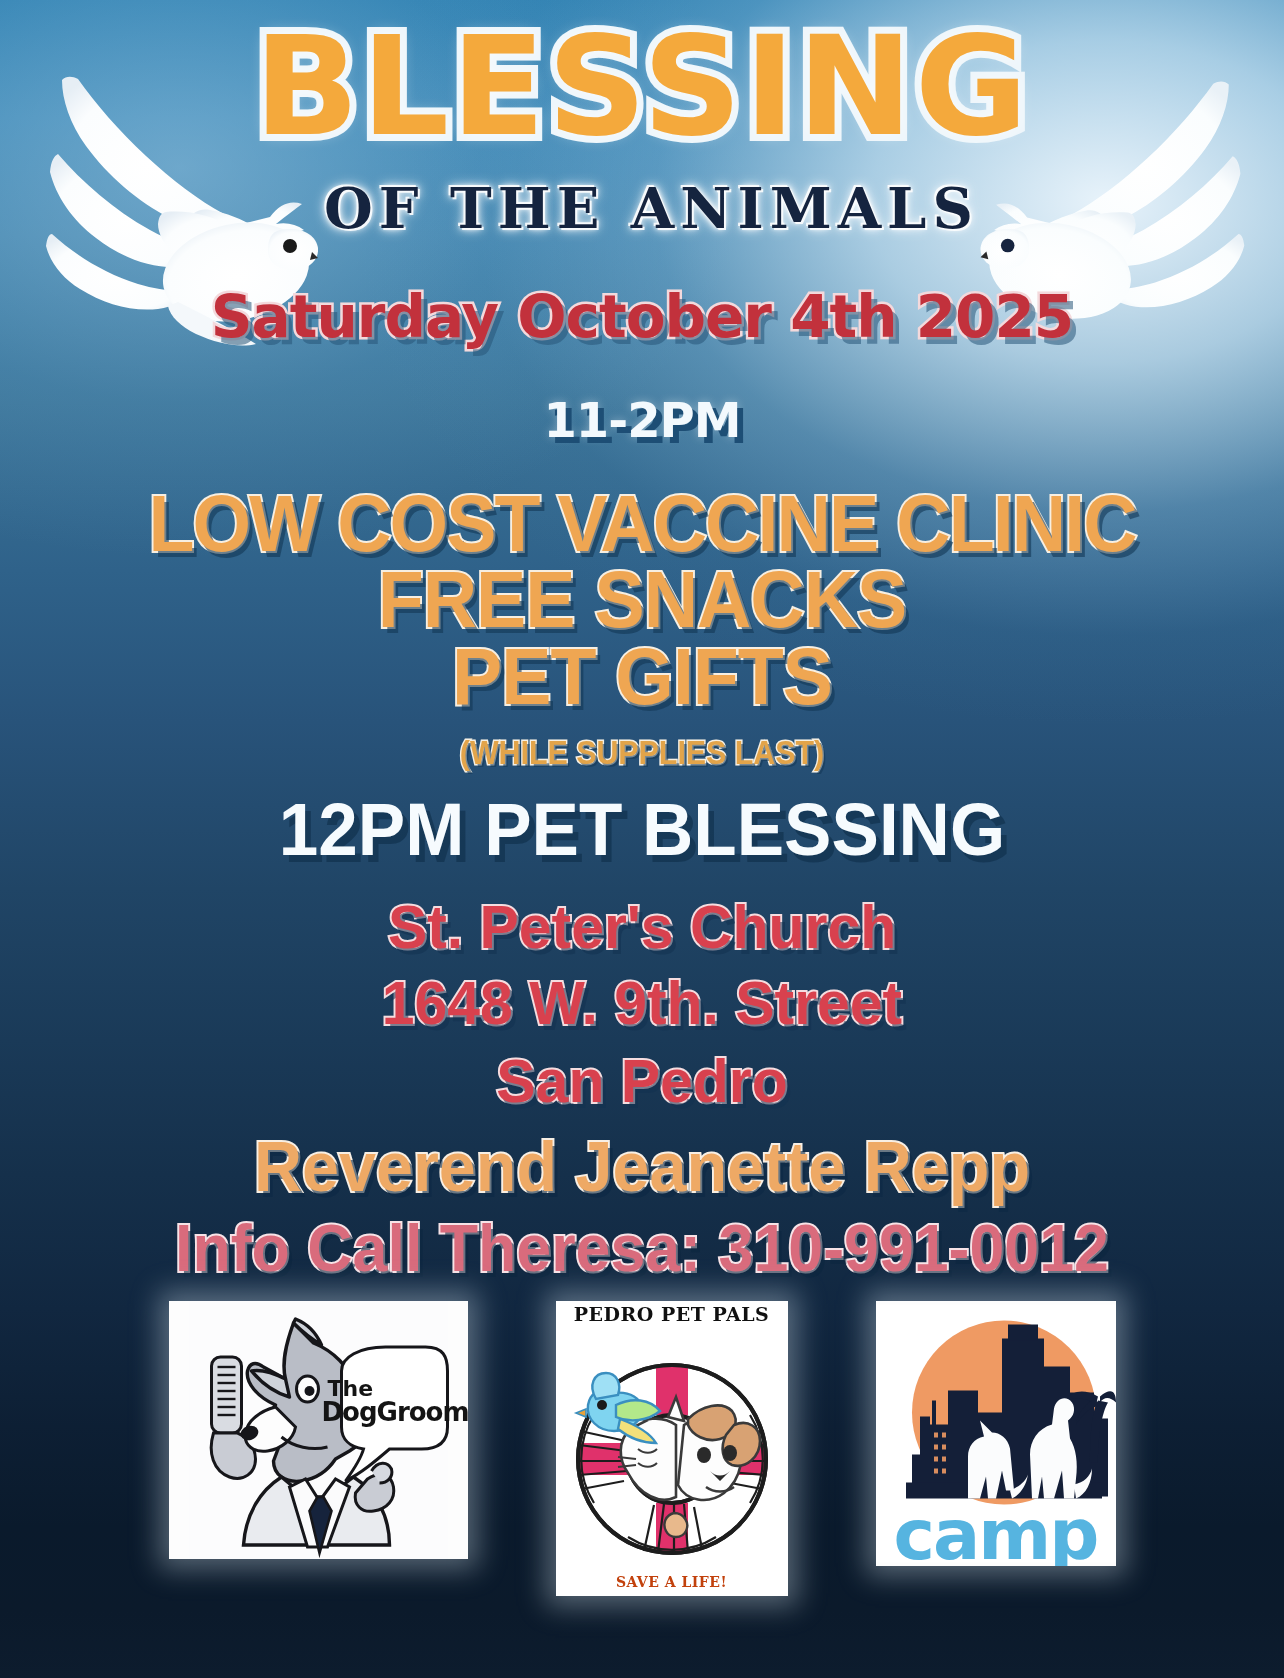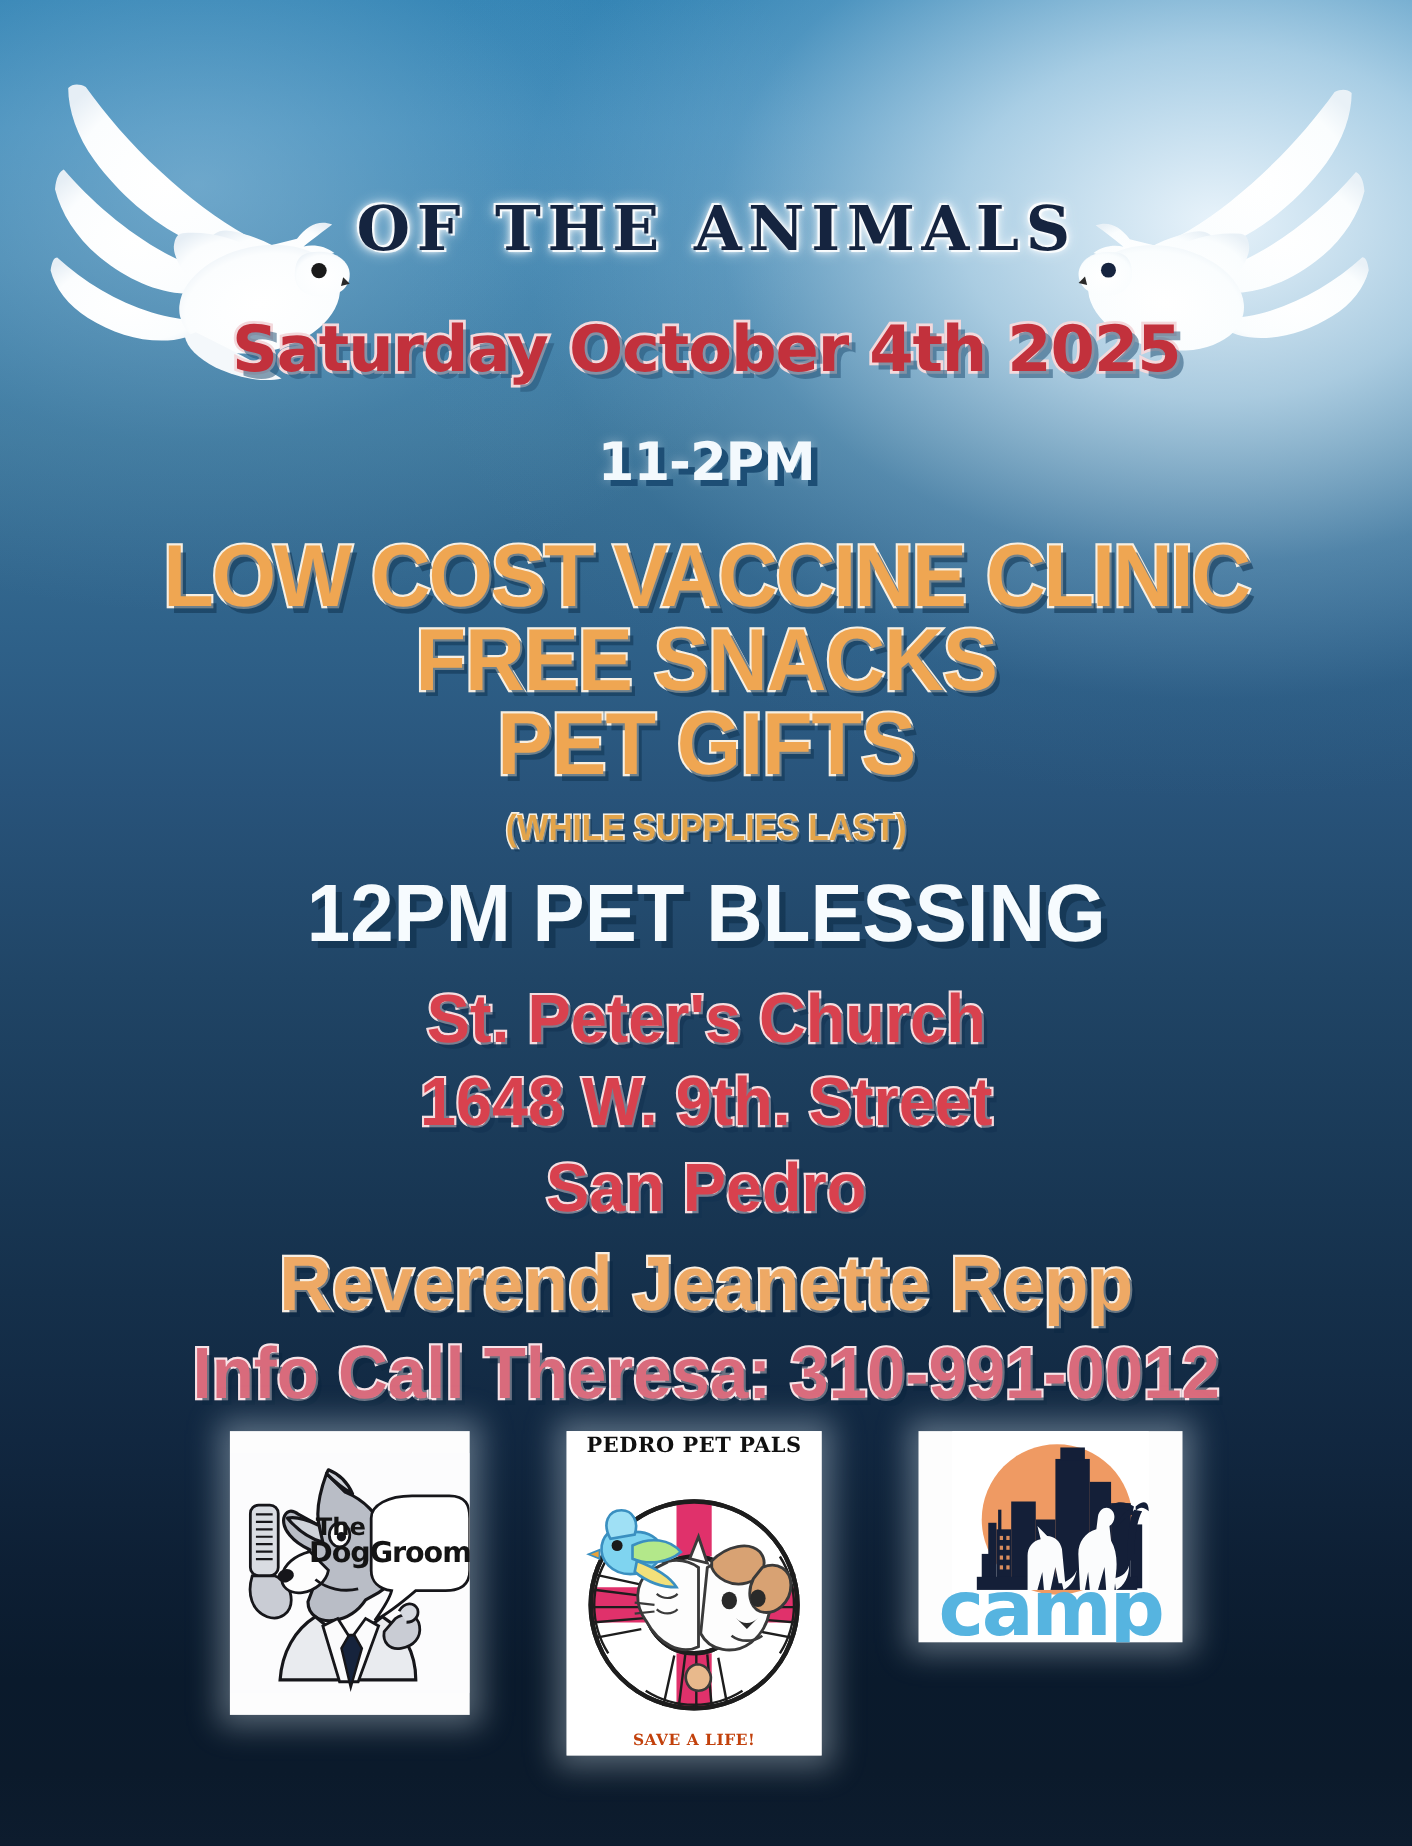--- a/index.html
+++ b/index.html
@@ -171,23 +171,23 @@
   
   .logos{
     position:absolute;top:1301px;left:0;right:0;height:320px;
     display:flex;justify-content:center;align-items:flex-start;gap:88px;
   }
   .logo{
     background:#fdfdfd;
     box-shadow:0 0 26px 10px rgba(225,240,250,.35);
     position:relative;overflow:hidden;
   }
-  .logo-dog{width:218px;height:258px;}
+  .logo-dog{width:299px;height:258px;}
   .logo-pals{width:232px;height:295px;}
-  .logo-camp{width:240px;height:192px;}
+  .logo-camp{width:240px;height:265px;}
   .logo svg{display:block;width:100%;height:100%;}
 
   .ppp-title{
     position:absolute;top:2px;left:0;right:0;text-align:center;
     font-family:"DejaVu Serif",serif;font-weight:bold;
     font-size:19px;letter-spacing:.5px;color:#101010;
   }
   .ppp-sub{
     position:absolute;bottom:6px;left:0;right:0;text-align:center;
     font-family:"DejaVu Serif",serif;font-weight:bold;
@@ -253,20 +253,21 @@
         <path d="M192 176 C214 180 236 190 252 204 C266 216 274 230 274 244 C274 256 266 262 254 260 C236 257 214 246 196 230 C180 216 170 200 170 188 C174 178 182 174 192 176 Z"></path>
         <path d="M148 178 C172 176 196 182 214 194 C232 206 244 222 248 238 C250 250 244 258 232 258 C212 258 188 248 168 232 C150 218 140 202 140 190 C141 182 143 179 148 178 Z"></path>
         <ellipse cx="218" cy="238" rx="74" ry="48" transform="rotate(-12 218 238)"></ellipse>
         <path d="M262 196 C282 192 298 200 300 214 C301 227 290 236 274 236 C260 236 250 228 250 216 C250 204 254 198 262 196 Z"></path>
       </g>
       <circle cx="272" cy="212" r="7" fill="#16243f"></circle>
       <path d="M294 218 L300 224 L292 226 Z" fill="#2a2a2a"></path>
     </svg>
   </div>
 
+  <div class="line blessing">BLESSING</div>
   <div class="line ofanimals">OF THE ANIMALS</div>
 
   <div class="line date">Saturday October 4th 2025</div>
   <div class="line time">11-2PM</div>
 
   <div class="line orange vacc">LOW COST VACCINE CLINIC</div>
   <div class="line orange snacks">FREE SNACKS</div>
   <div class="line orange gifts">PET GIFTS</div>
   <div class="line supplies">(WHILE SUPPLIES LAST)</div>
 

